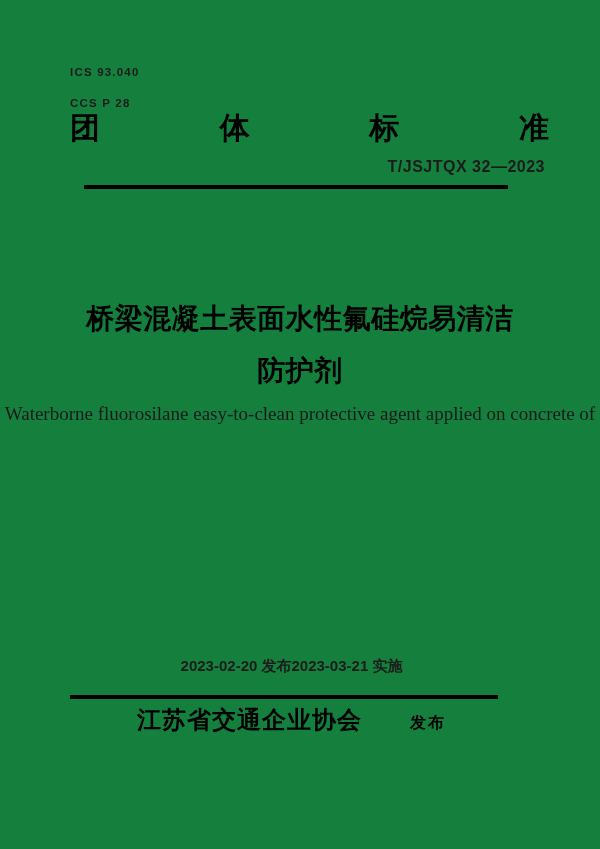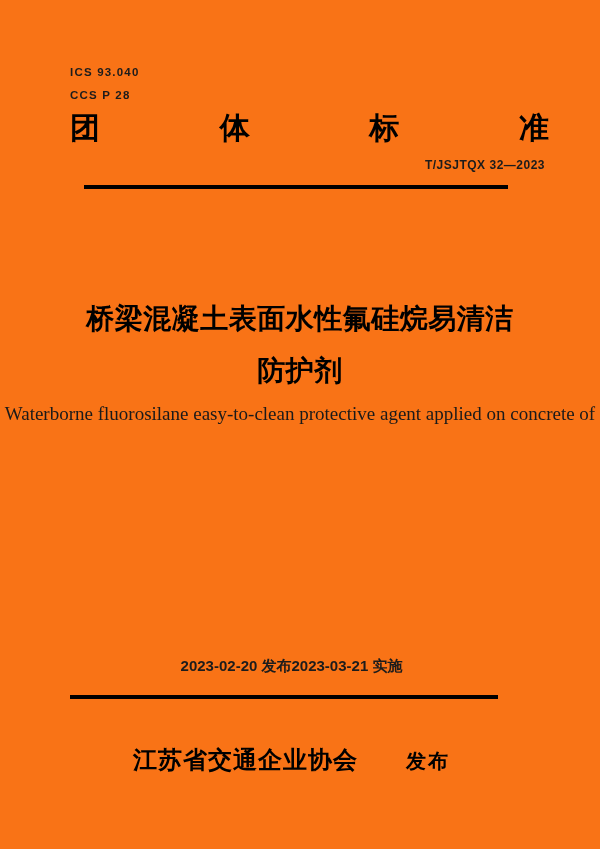--- a/index.html
+++ b/index.html
@@ -1,51 +1,51 @@
 <!DOCTYPE html>
 <html><head>
 <meta charset="utf-8">
 <style>
   html, body { margin: 0; padding: 0; background: #ffffff; }
   .page {
     position: relative;
     width: 600px;
     height: 849px;
-    background: #f97316;
+    background: #15803d;
     color: #111111;
     font-family: "Liberation Sans", sans-serif;
     overflow: hidden;
   }
   .meta-code {
     position: absolute;
     left: 70px;
     font-size: 11.5px;
     letter-spacing: 1.2px;
     font-weight: bold;
     color: #1c1c1c;
   }
   .ics { top: 66px; }
-  .ccs { top: 89px; }
+  .ccs { top: 97px; }
   .header-row {
     position: absolute;
     left: 70px;
     top: 111px;
     width: 479px;
     display: flex;
     justify-content: space-between;
     font-size: 30px;
     font-weight: bold;
     line-height: 1.1;
     color: #000000;
   }
   .std-no {
     position: absolute;
     right: 55px;
     top: 158px;
-    font-size: 12px;
+    font-size: 16px;
     font-weight: bold;
     letter-spacing: 0.5px;
     color: #1c1c1c;
   }
   .rule {
     position: absolute;
     height: 4px;
     background: #000000;
   }
   .rule-top { left: 84px; top: 185px; width: 424px; }
@@ -86,30 +86,29 @@
   }
   .publisher-row {
     position: absolute;
     left: 70px;
     top: 704px;
     width: 443px;
     display: flex;
     justify-content: center;
     align-items: baseline;
     gap: 48px;
-    margin-top: 40px;
   }
   .publisher-name {
     font-size: 24px;
     font-weight: bold;
     letter-spacing: 1px;
     color: #000000;
   }
   .publish-label {
-    font-size: 20px;
+    font-size: 16px;
     font-weight: bold;
     letter-spacing: 2px;
     color: #000000;
   }
 </style>
 </head>
 <body>
 
 <div class="page">
 

